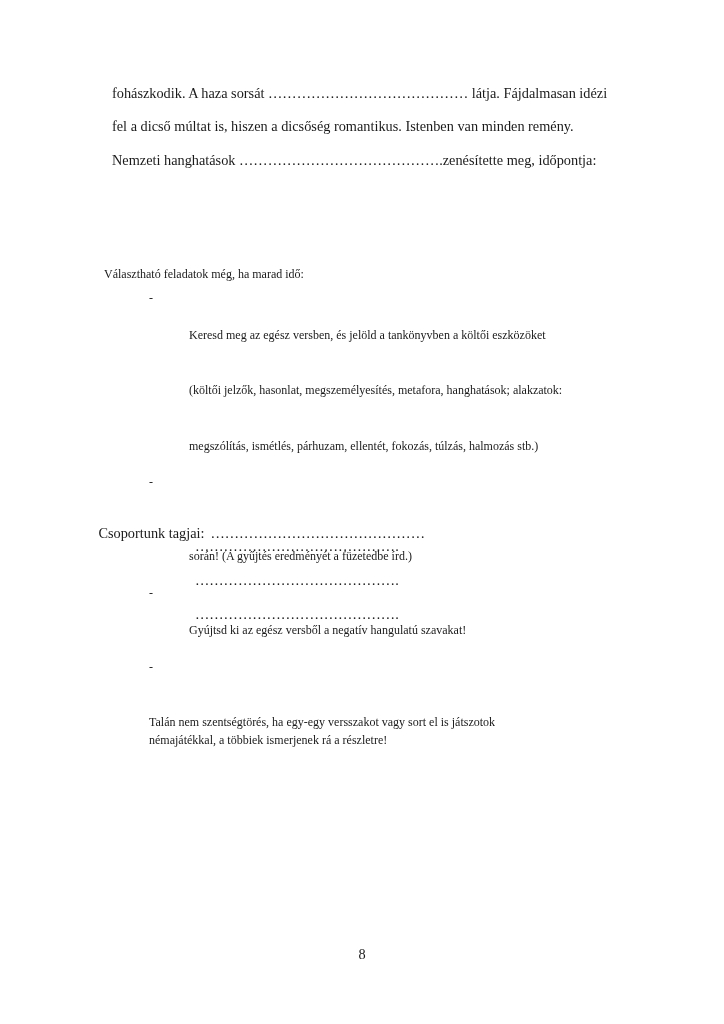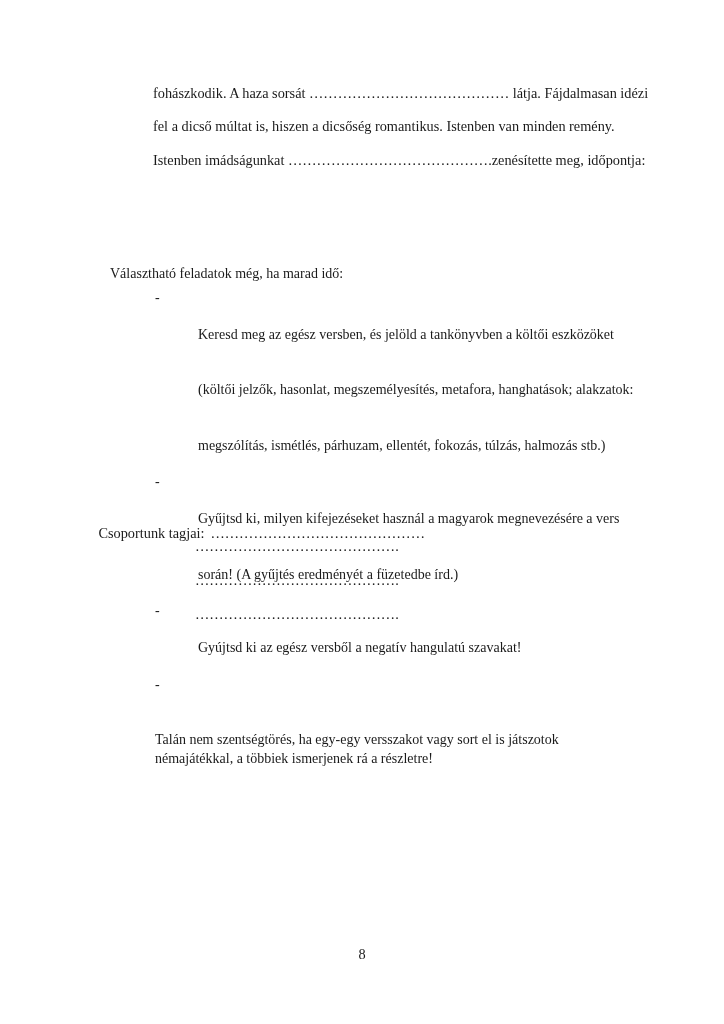--- a/index.html
+++ b/index.html
@@ -19,28 +19,27 @@
   
   .intro {
     position: absolute;
     left: 112px;
     top: 77px;
     font-size: 14.3px;
   }
   .iline {
     line-height: 33.4px;
     white-space: pre;
-    margin-left: 41px;
   }
   
   .tasks {
     position: absolute;
-    left: 110px;
+    left: 104px;
     top: 265px;
-    font-size: 14px;
+    font-size: 12px;
     line-height: 18.4px;
   }
   .heading { white-space: pre; }
   .row {
     position: relative;
     padding-left: 67px;
     white-space: pre;
   }
   .row.first { margin-top: 6px; }
   .dash {
@@ -81,40 +80,39 @@
   }
 </style>
 </head>
 <body>
 
 <div class="page">
 
   <section class="intro">
     <div class="iline">fohászkodik. A haza sorsát …………………………………… látja. Fájdalmasan idézi</div>
     <div class="iline">fel a dicső múltat is, hiszen a dicsőség romantikus. Istenben van minden remény.</div>
-    <div class="iline">Istenben imádságunkat …………………………………….zenésítette meg, időpontja:</div>
+    <div class="iline">Nemzeti hanghatások …………………………………….zenésítette meg, időpontja:</div>
   </section>
 
   <section class="tasks">
     <div class="heading">Választható feladatok még, ha marad idő:</div>
 
     <div class="row first">
       <span class="dash">-</span>
       <span class="txt">Keresd meg az egész versben, és jelöld a tankönyvben a költői eszközöket</span>
     </div>
     <div class="row">
       <span class="txt">(költői jelzők, hasonlat, megszemélyesítés, metafora, hanghatások; alakzatok:</span>
     </div>
     <div class="row">
       <span class="txt">megszólítás, ismétlés, párhuzam, ellentét, fokozás, túlzás, halmozás stb.)</span>
     </div>
 
     <div class="row">
       <span class="dash">-</span>
-      <span class="txt">Gyűjtsd ki, milyen kifejezéseket használ a magyarok megnevezésére a vers</span>
     </div>
     <div class="row">
       <span class="txt">során! (A gyűjtés eredményét a füzetedbe írd.)</span>
     </div>
 
     <div class="row">
       <span class="dash">-</span>
       <span class="txt">Gyújtsd ki az egész versből a negatív hangulatú szavakat!</span>
     </div>
 

